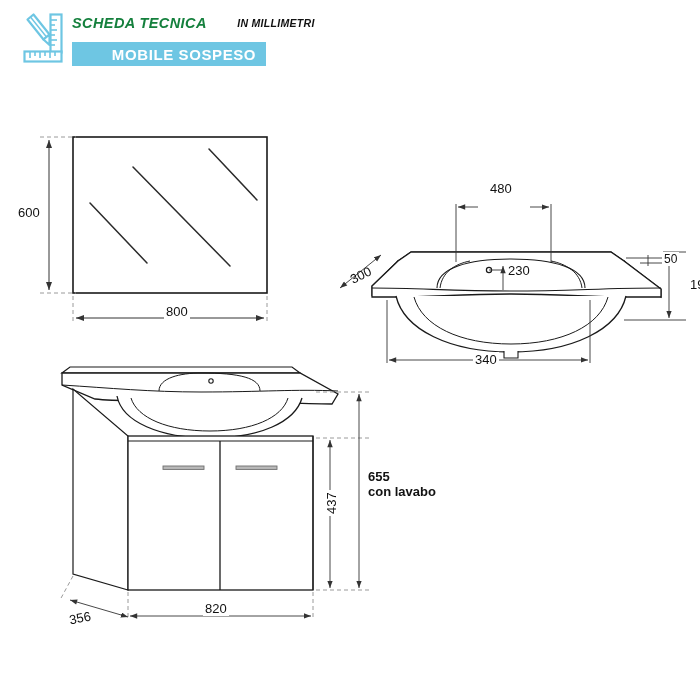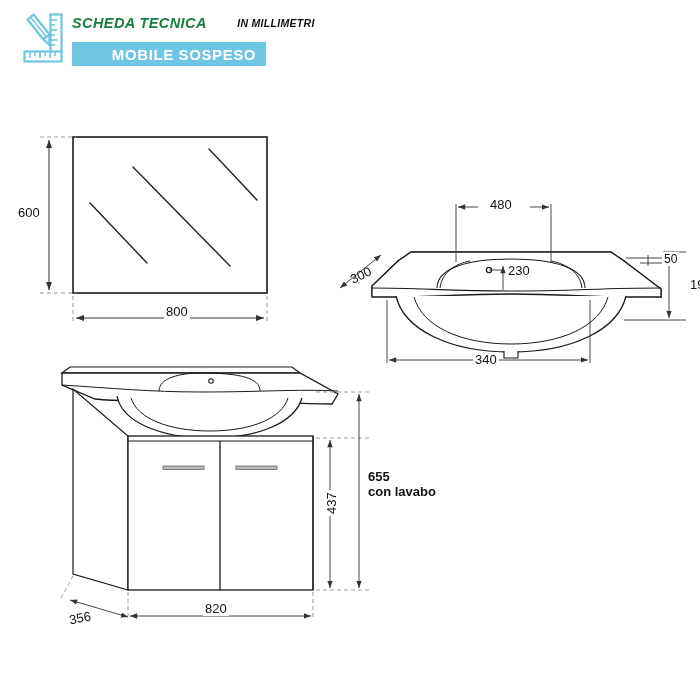--- a/index.html
+++ b/index.html
@@ -252,21 +252,21 @@
 
       <g stroke="#333" stroke-width="0.9">
         <line x1="70" y1="600" x2="128" y2="617" marker-start="url(#arS)" marker-end="url(#ar)"></line>
       </g>
     </g>
   </svg>
 
   <div class="dimtxt" style="left:16px;top:205px;">600</div>
   <div class="dimtxt" style="left:156px;top:304px;margin-left:8px;">800</div>
 
-  <div class="dimtxt" style="left:488px;top:197px;">480</div>
+  <div class="dimtxt" style="left:488px;top:181px;">480</div>
   <div class="dimtxt rot-diag2 nobg" style="left:346px;top:274px;">300</div>
   <div class="dimtxt" style="left:506px;top:263px;">230</div>
   <div class="dimtxt small" style="left:629px;top:252px;margin-left:33px;">50</div>
   <div class="dimtxt" style="left:672px;top:277px;margin-left:16px;">190</div>
   <div class="dimtxt" style="left:473px;top:352px;">340</div>
 
   <div class="dimtxt bold" style="left:366px;top:469px;">655</div>
   <div class="dimtxt bold" style="left:366px;top:484px;">con lavabo</div>
   <div class="dimtxt rot90" style="left:324px;top:516px;">437</div>
   <div class="dimtxt rot-diag nobg" style="left:66px;top:613px;">356</div>

